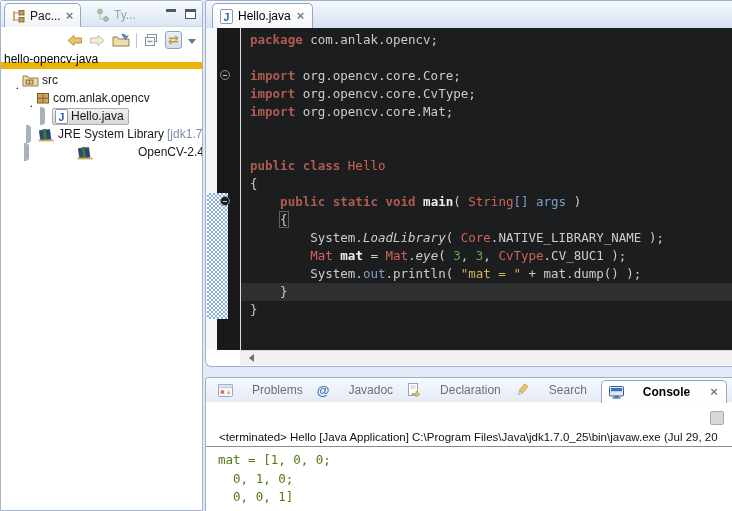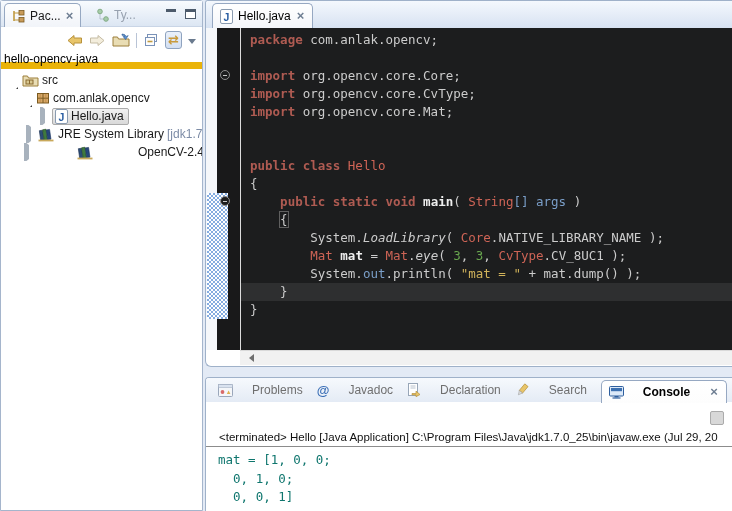--- a/index.html
+++ b/index.html
@@ -77,21 +77,21 @@
   #bottom-panel { position:absolute; left:205px; top:377px; width:527px; height:134px; background:#fff;
                   border:1px solid #9FB1C9; border-right:none; border-bottom:none; border-radius:4px 0 0 0; overflow:hidden; }
   #bp-tabbar { position:relative; height:24px; background:linear-gradient(#F6F9FD,#E4EBF5); display:flex; align-items:center; gap:14px; padding-left:12px; }
   .bp-tab { display:flex; align-items:center; gap:19px; color:#6F6F6F; white-space:nowrap; }
   .bp-tab.active { background:linear-gradient(#FFFFFF,#FDFDFD); border:1px solid #96A8C2; border-bottom:none; border-radius:5px 5px 0 0;
                    height:23px; margin-top:2px; padding:0 7px; color:#000; font-weight:bold; align-self:flex-start; }
   .bug-sq { width:9px; height:9px; background:#4A4A4A; display:inline-block; }
   #bp-toolbtn { position:absolute; right:8px; top:33px; width:14px; height:14px; background:#D8D8D8; border:1px solid #ABABAB; border-radius:2px; }
   #bp-status { margin-top:27px; height:18px; line-height:16px; padding-left:13px; font-size:11.5px; color:#111;
                border-bottom:1px solid #8C8C8C; white-space:nowrap; overflow:hidden; }
-  #bp-console { padding:4px 0 0 12px; font-family:"DejaVu Sans Mono", monospace; font-size:12.5px; line-height:18.5px; color:#0f766e; white-space:pre; }
+  #bp-console { padding:4px 0 0 12px; font-family:"DejaVu Sans Mono", monospace; font-size:12.5px; line-height:18.5px; color:#4d7c0f; white-space:pre; }
 </style>
 </head>
 <body>
 
 <div id="left-panel">
   <div id="lp-tabbar">
     <div id="lp-winbtns">
       <span class="btn-min"></span>
       <span class="btn-max"></span>
     </div>

